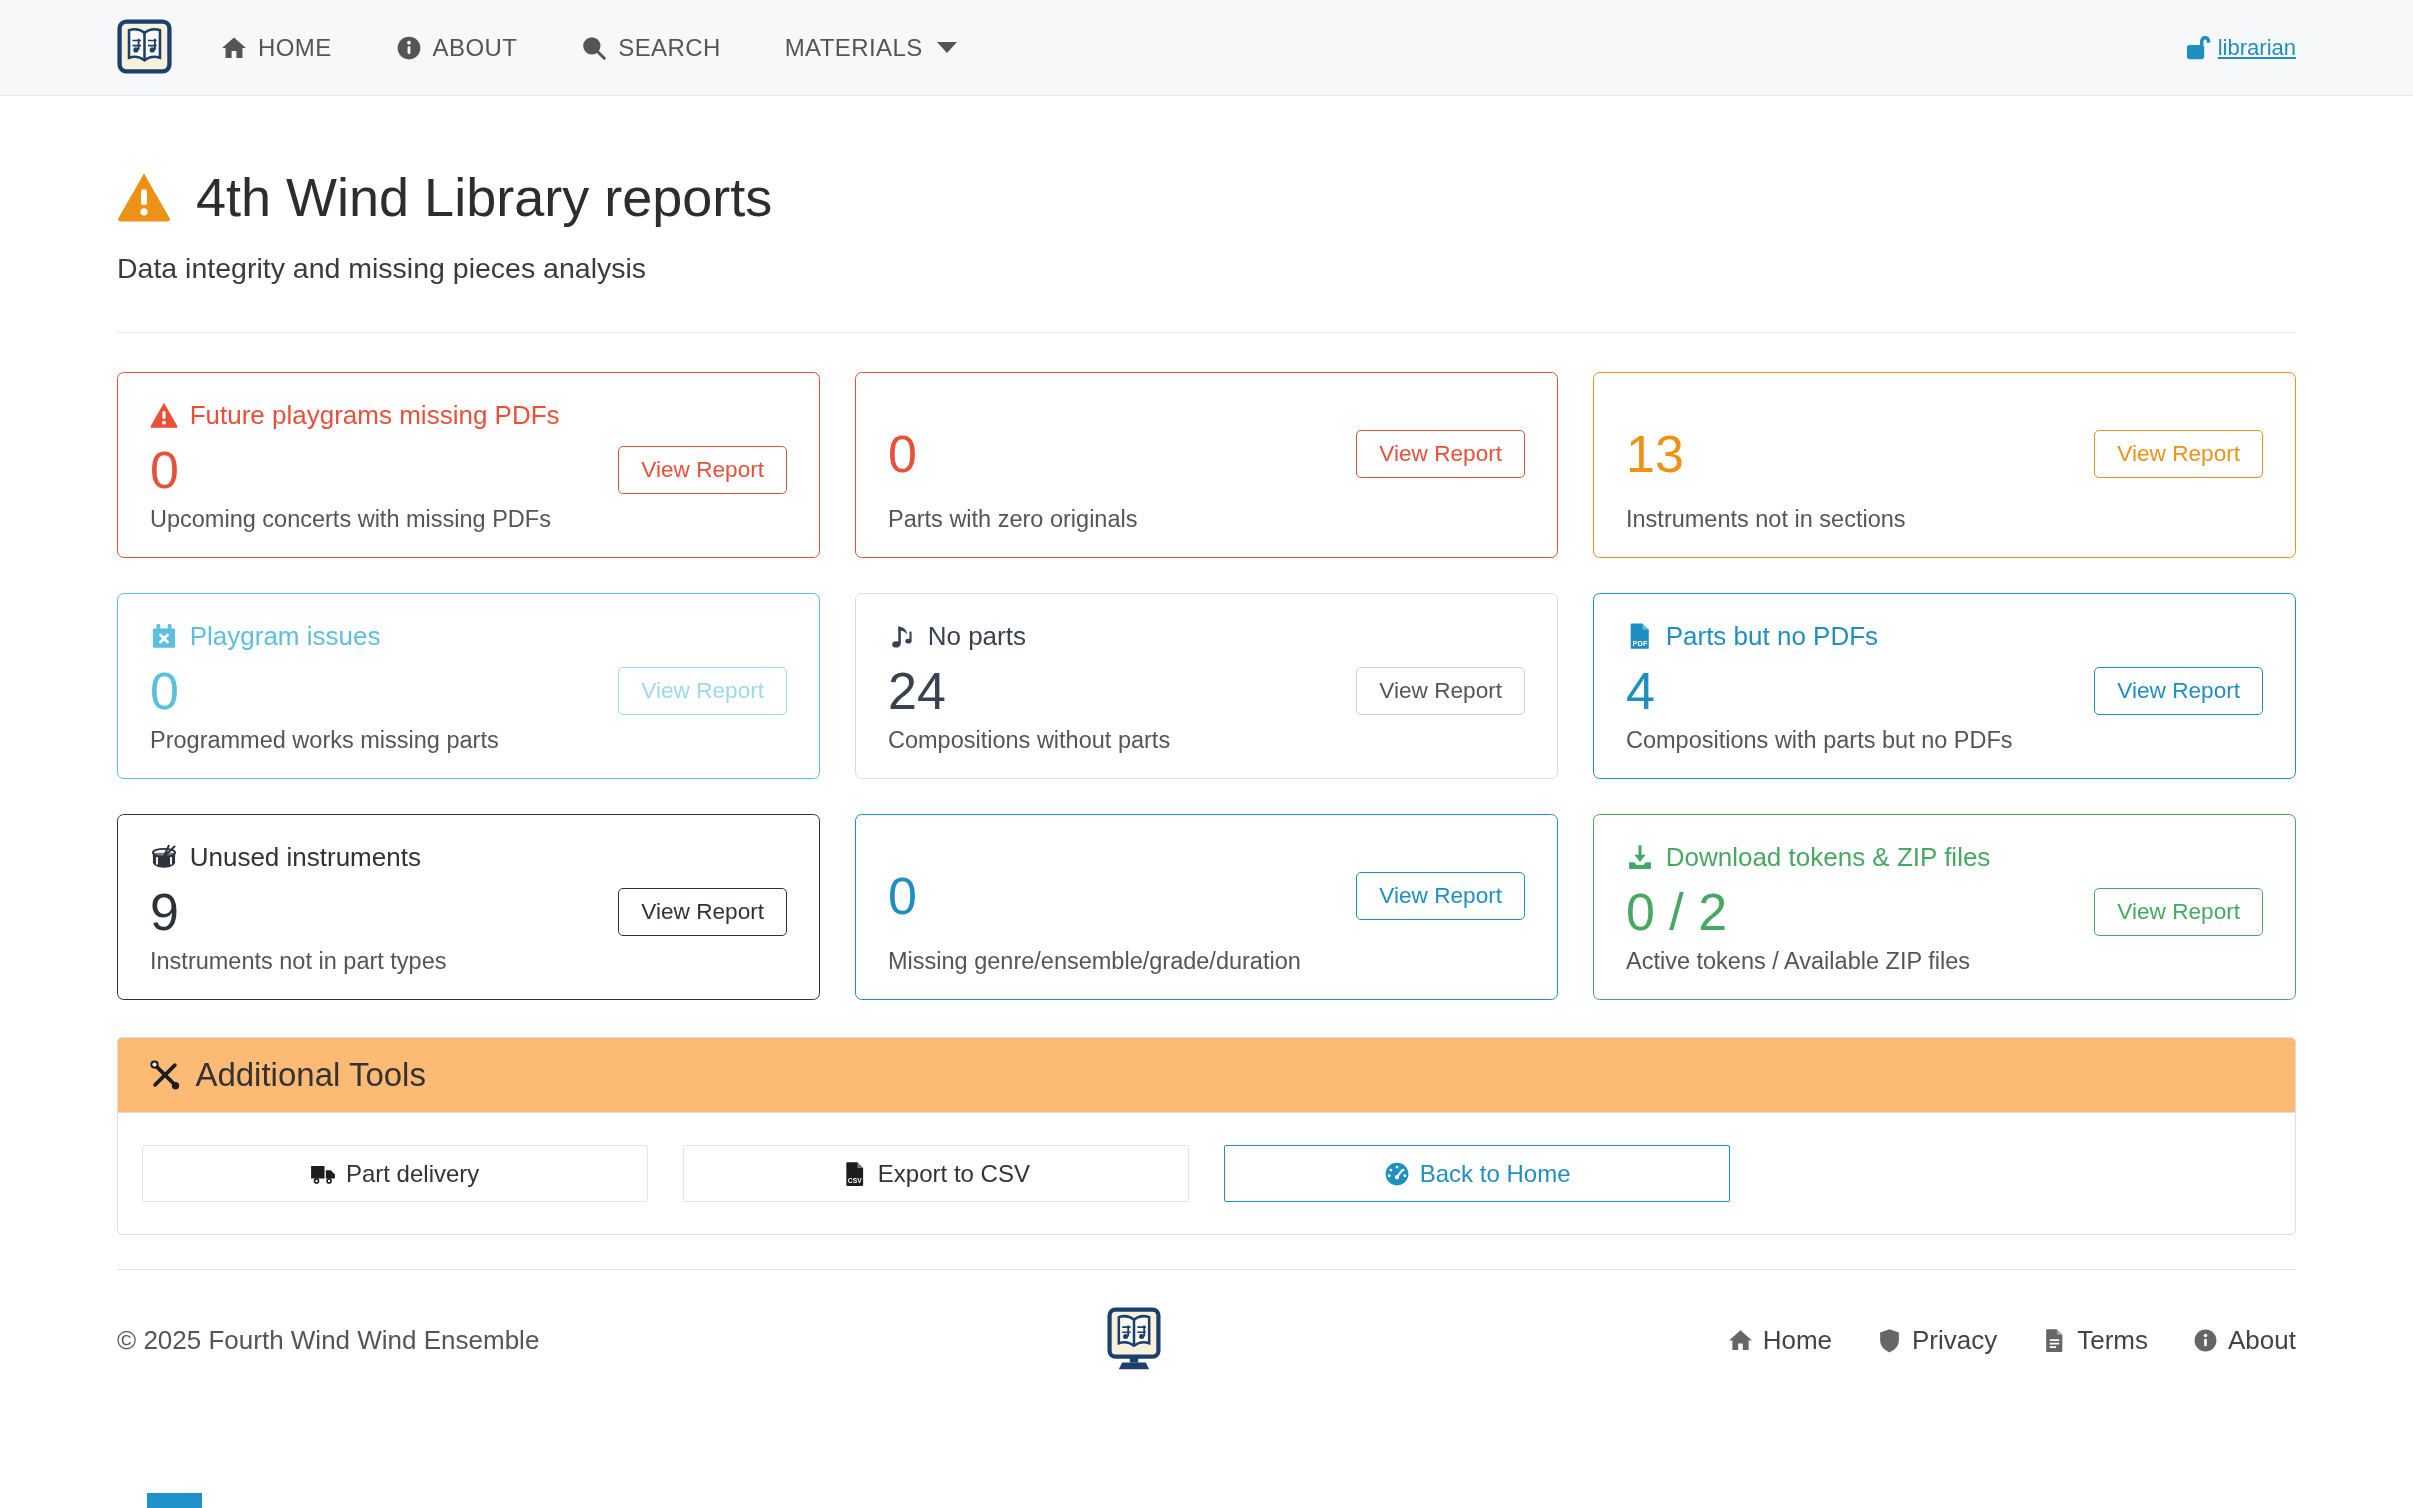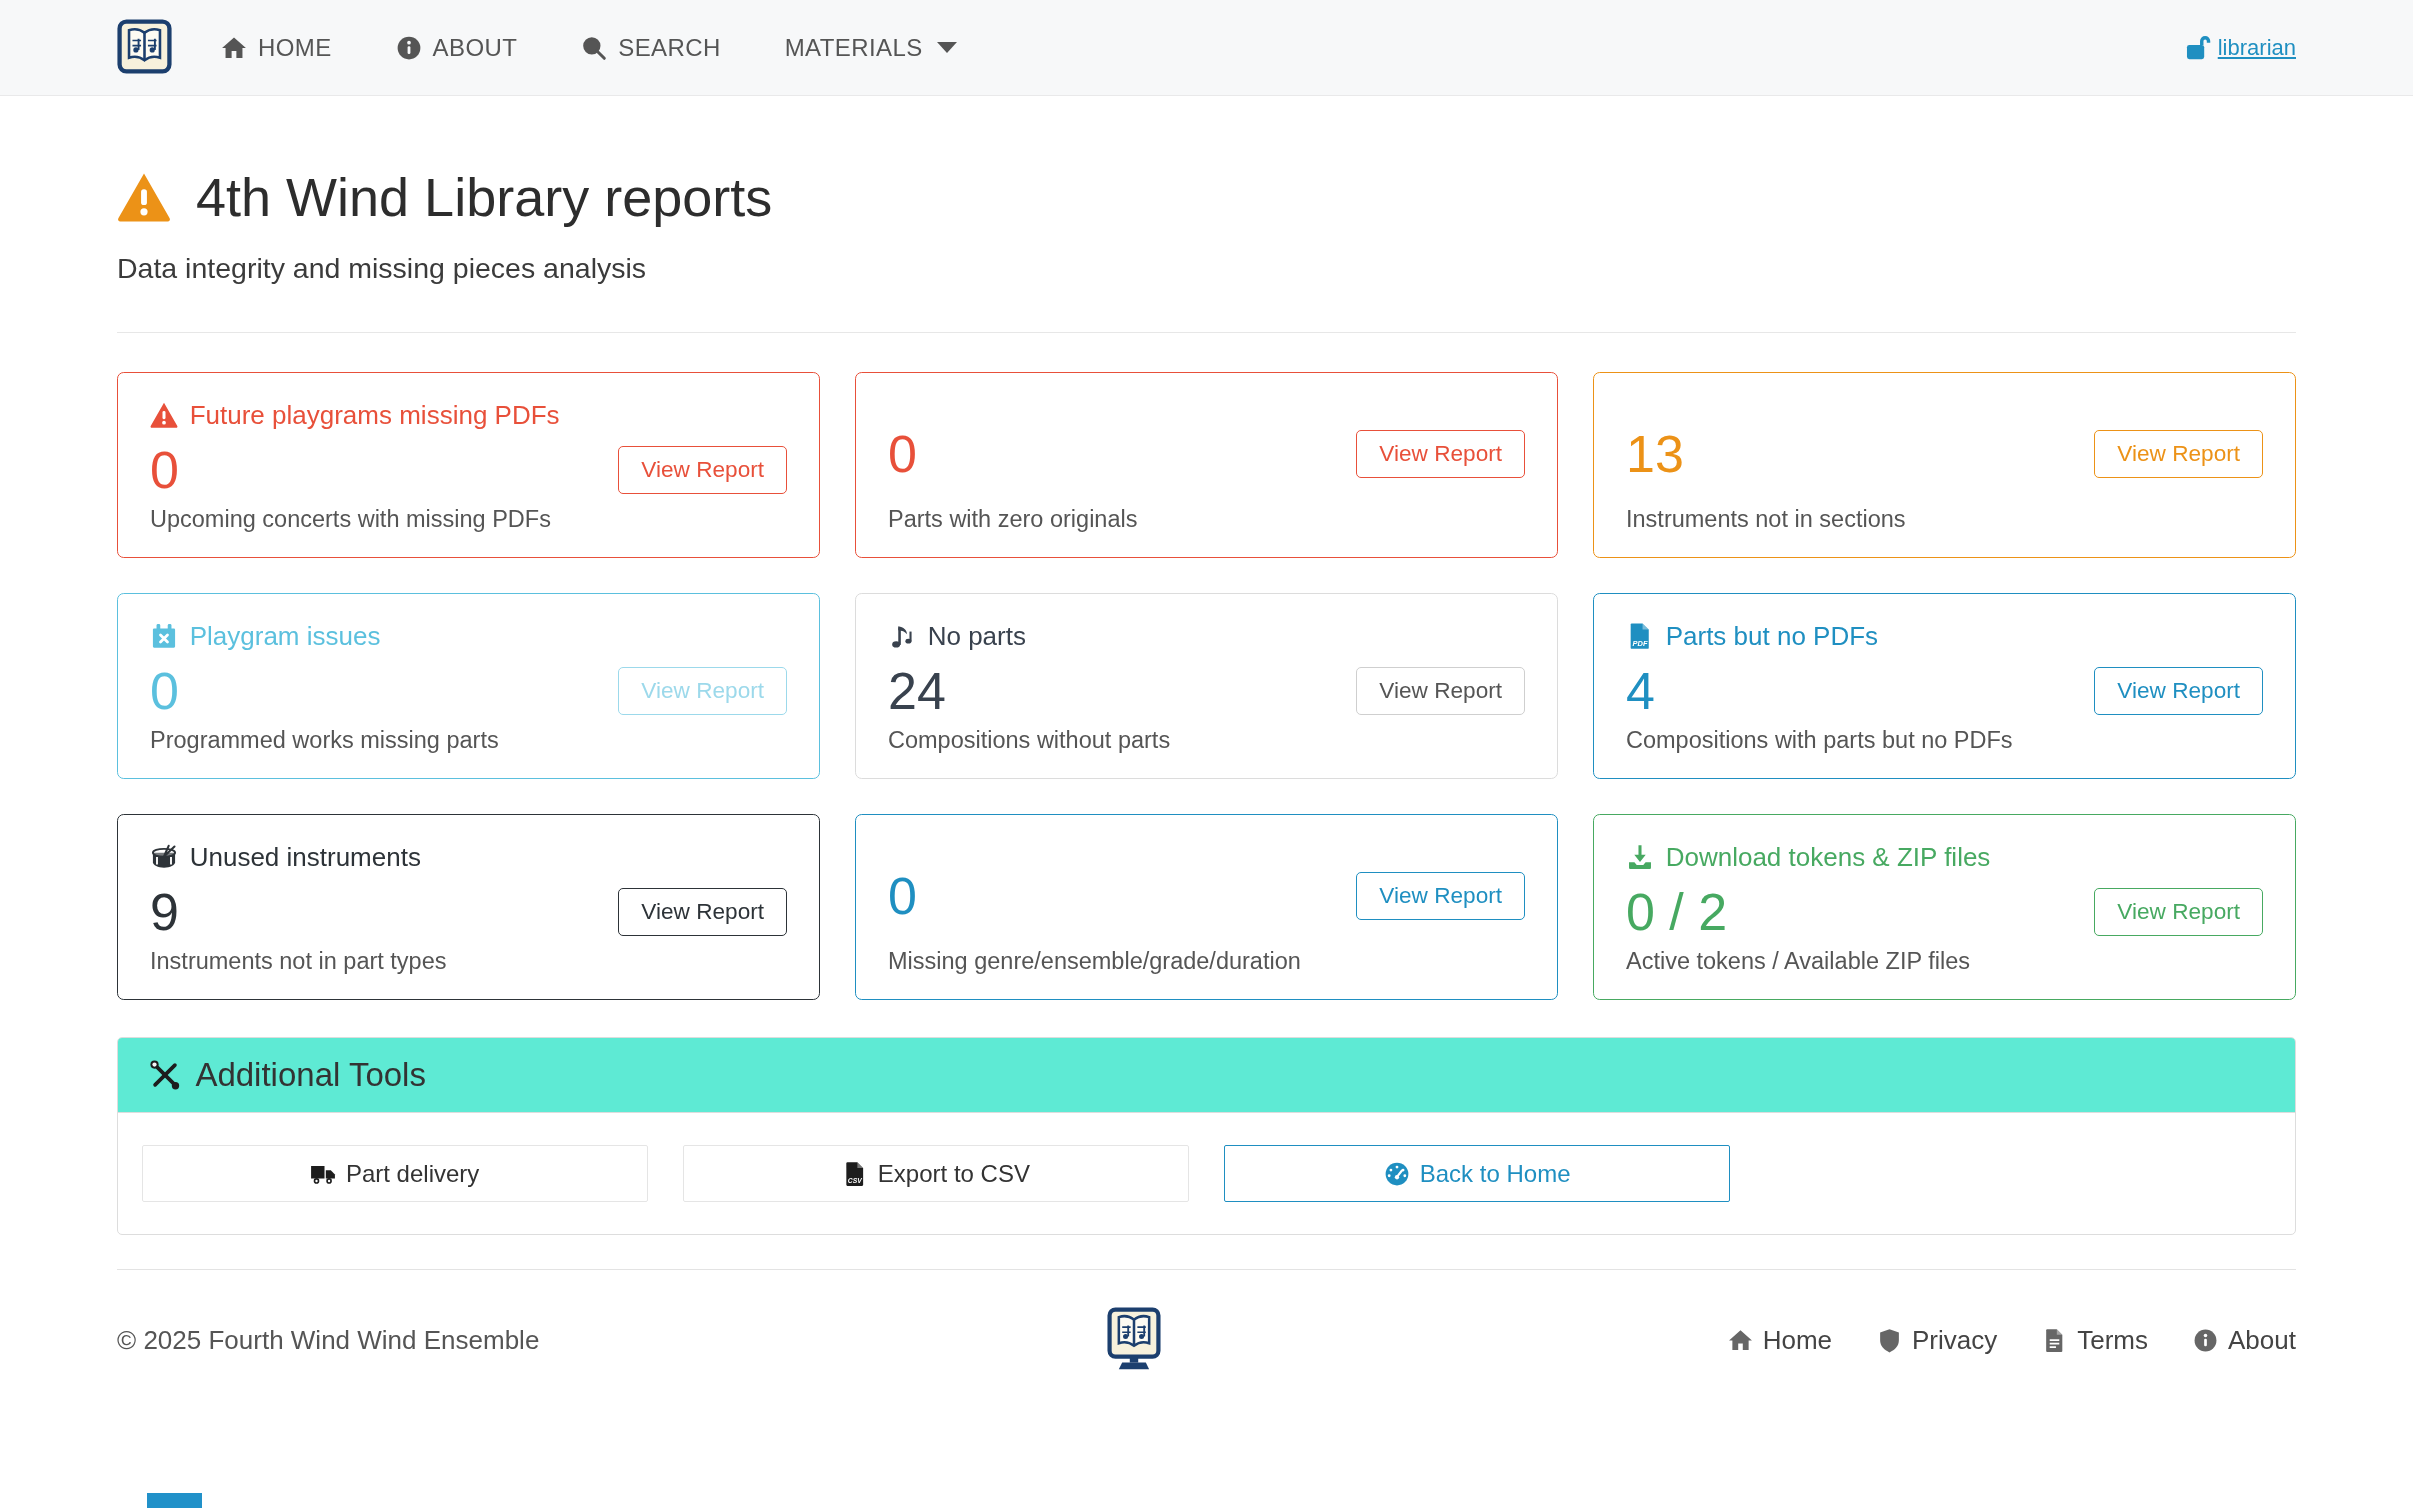--- a/index.html
+++ b/index.html
@@ -1,21 +1,21 @@
 <!DOCTYPE html>
 <html style="font-size:13.4px"><head>
 <meta charset="utf-8">
 <style>
   html,body{margin:0;padding:0;}
   body{
     width:2413px;height:1508px;position:relative;background:#fff;
     font-family:"Liberation Sans","DejaVu Sans",sans-serif;color:#333;
     overflow:hidden;
   }
-  .icon{display:inline-flex;align-items:center;justify-content:center;font-style:italic;}
+  .icon{display:inline-flex;align-items:center;justify-content:center;}
   .icon svg{display:block;}
 
   
   .navbar{height:96px;background:#f7f8f9;border-bottom:0.8px solid #e9e9ea;
     display:flex;align-items:center;padding:0 117px;box-sizing:border-box;}
   .brand{cursor:pointer;}
   .brand svg{width:55px;height:55px;}
   .nav-items{display:flex;align-items:center;margin-left:49px;gap:64px;}
   .nav-item{display:flex;align-items:center;gap:11px;font-size:24px;color:#555;
     letter-spacing:0.4px;cursor:pointer;white-space:nowrap;}
@@ -44,21 +44,21 @@
   .icon-placeholder{width:25px;height:28px;}
   .card-mid{display:flex;align-items:center;justify-content:space-between;flex:1;margin-top:3.4px;}
   .card-value{font-size:52px;color:var(--accent,#333);line-height:1;}
   .card-btn{border:1.7px solid var(--btn,#999);color:var(--btn,#555);background:#fff;
     font-size:22.6px;padding:10px 22px;border-radius:5px;font-family:inherit;cursor:pointer;white-space:nowrap;}
   .card-btn.disabled{opacity:.6;}
   .card-desc{font-size:23.5px;color:#555;}
 
   
   .tools{margin-top:37px;border:1.7px solid #ddd;border-radius:5px;overflow:hidden;background:#fff;}
-  .tools-header{background:#5eead4;padding:18.4px 30px;font-size:33px;color:#333;
+  .tools-header{background:#fdba74;padding:18.4px 30px;font-size:33px;color:#333;
     display:flex;align-items:center;gap:13.4px;border-bottom:1.7px solid #ddd;}
   .tools-header .icon svg{width:34px;height:34px;fill:#1d1d1d;}
   .tools-body{padding:32px 23.5px;display:grid;grid-template-columns:repeat(4,1fr);gap:35px;}
   .tool-btn{border:1.7px solid #e5e5e5;background:#fff;border-radius:2px;padding:13.4px 8.4px;
     font-size:24px;color:#333;display:flex;align-items:center;justify-content:center;gap:10px;
     font-family:inherit;cursor:pointer;white-space:nowrap;}
   .tool-btn .icon svg{width:26px;height:26px;fill:#1d1d1d;}
   .tool-btn.primary{border-color:var(--blue,#1f8fc1);color:var(--blue,#1f8fc1);}
   .tool-btn.primary .icon svg{fill:var(--blue,#1f8fc1);}
 

